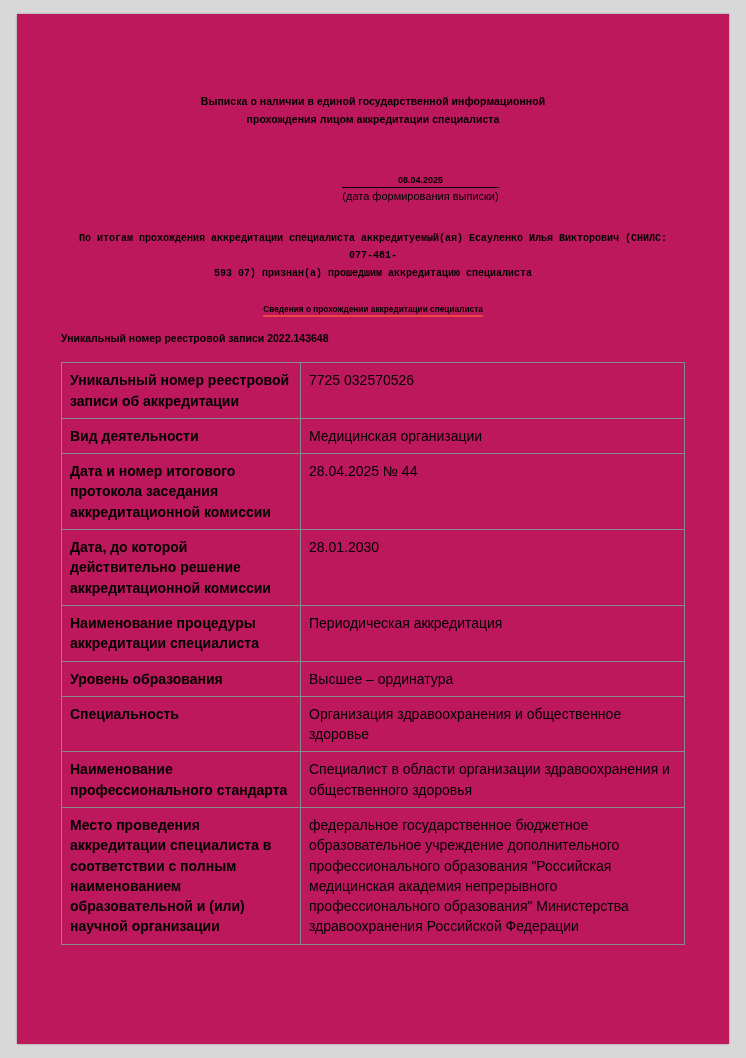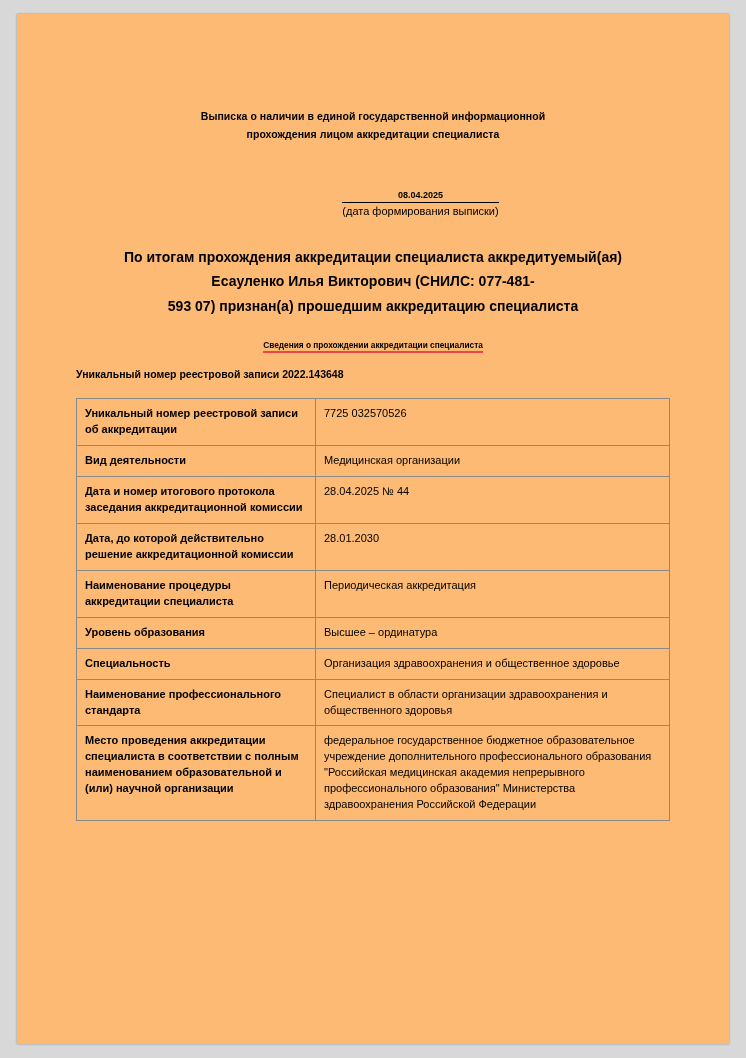--- a/index.html
+++ b/index.html
@@ -11,24 +11,24 @@
     width: 746px;
     height: 1058px;
     font-family: "Liberation Sans", sans-serif;
     -webkit-font-smoothing: antialiased;
   }
   .page {
     position: relative;
     width: 712px;
     height: 1030px;
     margin: 14px auto 10px auto;
-    background: #fdba74;
+    background: #be185d;
     box-shadow: 0 0 2px rgba(0,0,0,0.35);
     box-sizing: border-box;
-    padding: 15px;
+    padding: 0;
     overflow: hidden;
   }
   .content {
     padding: 78px 44px 0 44px;
   }
   .doc-title {
     text-align: center;
     font-size: 10.5px;
     font-weight: bold;
     line-height: 1.75;
@@ -55,26 +55,27 @@
     display: block;
   }
   .date-caption {
     font-size: 11px;
     color: #000;
     margin-top: 2px;
     display: block;
   }
   .intro {
     margin-top: 26px;
-    font-size: 14px;
+    font-size: 10px;
     font-weight: bold;
     line-height: 1.75;
     color: #000;
     text-align: center;
     padding: 0 10px;
+    font-family: Liberation Mono, monospace;
   }
   .intro .first-line {
     display: block;
   }
   .section-head {
     margin-top: 22px;
     text-align: center;
     font-size: 8.3px;
     font-weight: bold;
     color: #000;
@@ -91,21 +92,21 @@
   }
   table.info {
     margin-top: 18px;
     width: 100%;
     border-collapse: collapse;
     table-layout: fixed;
   }
   table.info td {
     border: 1px solid #8a8a8a;
     padding: 7px 8px 7px 8px;
-    font-size: 11px;
+    font-size: 14px;
     line-height: 1.45;
     color: #000;
     vertical-align: top;
   }
   table.info td.label {
     width: 222px;
     font-weight: bold;
   }
   table.info td.value {
     font-weight: normal;

